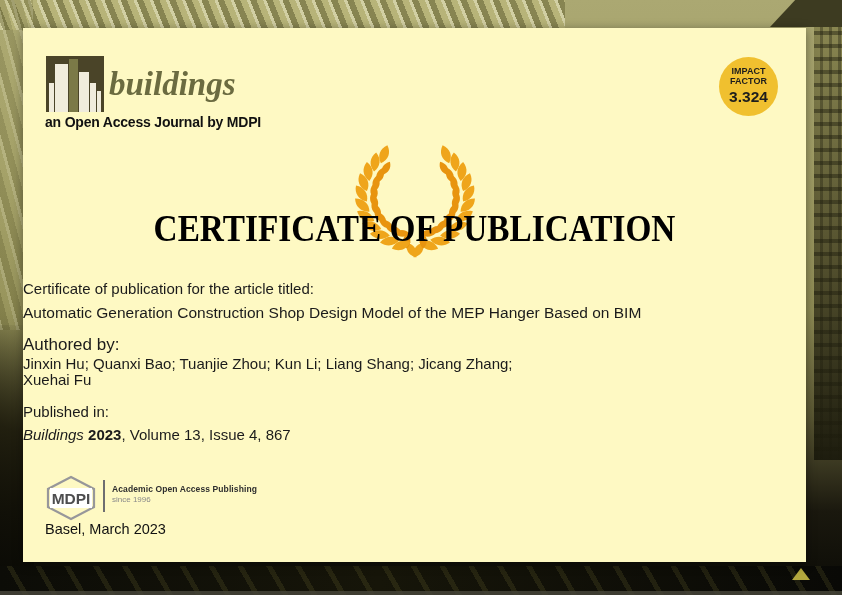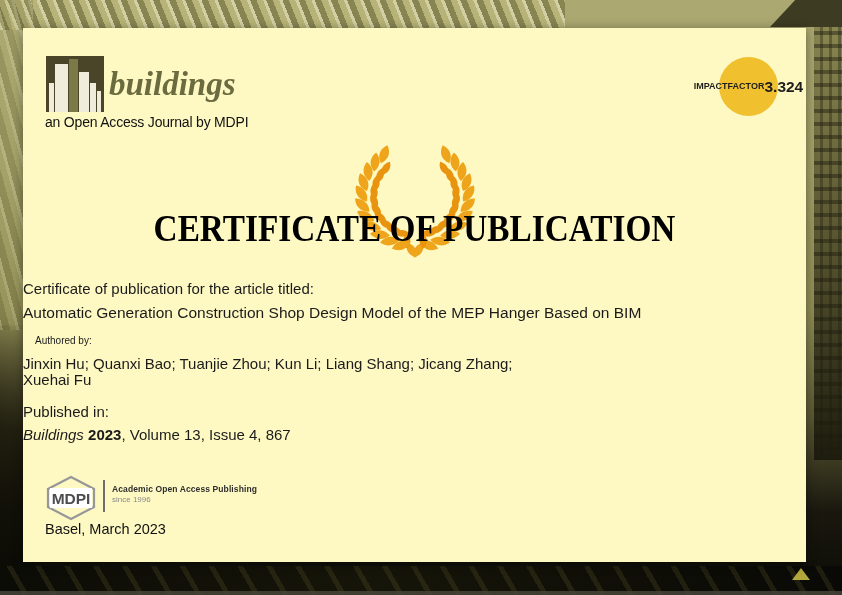--- a/index.html
+++ b/index.html
@@ -38,44 +38,44 @@
       border-bottom:12px solid #b3a83e;}
 
   
   .card{position:absolute;left:23px;top:28px;width:783px;height:534px;
         background:#fef9c3;box-shadow:0 2px 10px rgba(0,0,0,.4);}
 
   
   .logo-icon{position:absolute;left:23px;top:28px;width:58px;height:56px;}
   .logo-text{position:absolute;left:86px;top:40px;font-family:"Liberation Serif",serif;
              font-style:italic;font-weight:bold;font-size:33px;line-height:1;color:#6b6b40;}
-  .journal-subtitle{position:absolute;left:22px;top:86px;font-size:14px;font-weight:400;
+  .journal-subtitle{position:absolute;left:22px;top:86px;font-size:14px;font-weight:700;
              letter-spacing:-0.2px;color:#111;}
 
   
-  .badge{position:absolute;border-radius:50%;display:flex;flex-direction:row;
+  .badge{position:absolute;border-radius:50%;display:flex;flex-direction:column;
          align-items:center;justify-content:center;text-align:center;}
   .badge-citescore{left:635px;top:29px;width:58px;height:58px;background:#3e566d;color:#fff;}
   .badge-citescore .badge-label{font-size:6.5px;letter-spacing:.4px;}
   .badge-citescore .badge-value{font-size:16px;font-weight:bold;margin-top:1px;}
   .badge-impact{left:696px;top:29px;width:59px;height:59px;background:#f0c02f;color:#1d1d1d;}
   .badge-impact .badge-label{font-size:9px;font-weight:bold;line-height:1.08;}
   .badge-impact .badge-value{font-size:15.5px;font-weight:bold;margin-top:1px;}
 
   
   .wreath{position:absolute;left:325px;top:110px;width:134px;height:120px;}
   .cert-title{position:absolute;left:0;right:0;top:156px;text-align:center;
       font-family:"Liberation Serif",serif;font-weight:bold;font-size:37px;
       line-height:40px;color:#000;transform:scaleX(.9);transform-origin:center;}
 
   
   .cert-line{position:absolute;left:0;right:0;text-align:left;color:#1b1b1b;}
   .line-intro{top:252px;font-size:15px;}
   .line-article{top:276px;font-size:15.5px;}
-  .line-authored{top:307px;font-size:10px;padding-left:12px;}
+  .line-authored{top:307px;font-size:17px;}
   .line-authors{top:328px;font-size:15px;line-height:15.5px;}
   .line-published{top:375px;font-size:15px;}
   .line-ref{top:398px;font-size:15px;}
   .it{font-style:italic;}
   .bd{font-weight:bold;}
 
   
   .mdpi-logo{position:absolute;left:22px;top:447px;width:52px;height:46px;}
   .footer-divider{position:absolute;left:80px;top:452px;width:2px;height:32px;background:#6e6e70;}
   .mdpi-tagline{position:absolute;left:89px;top:456px;}

